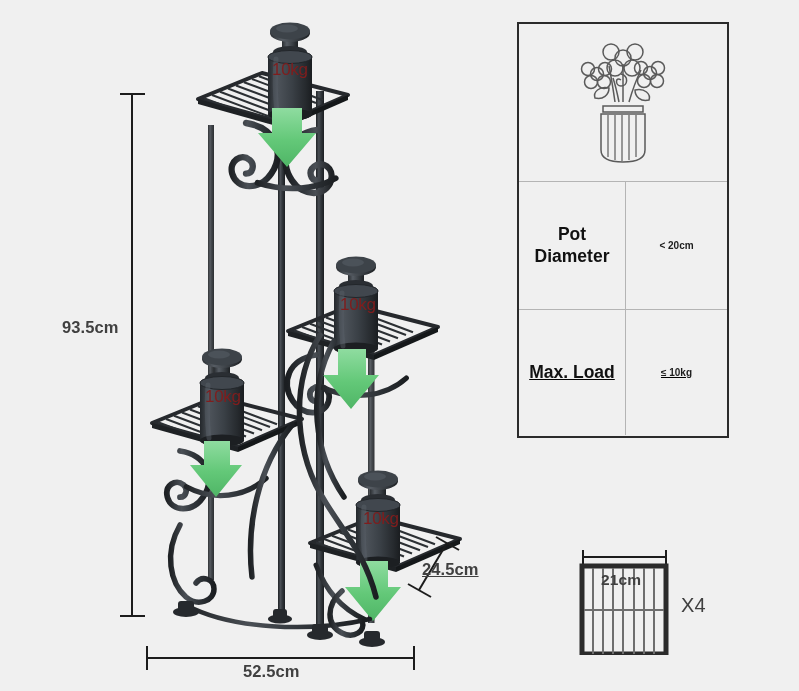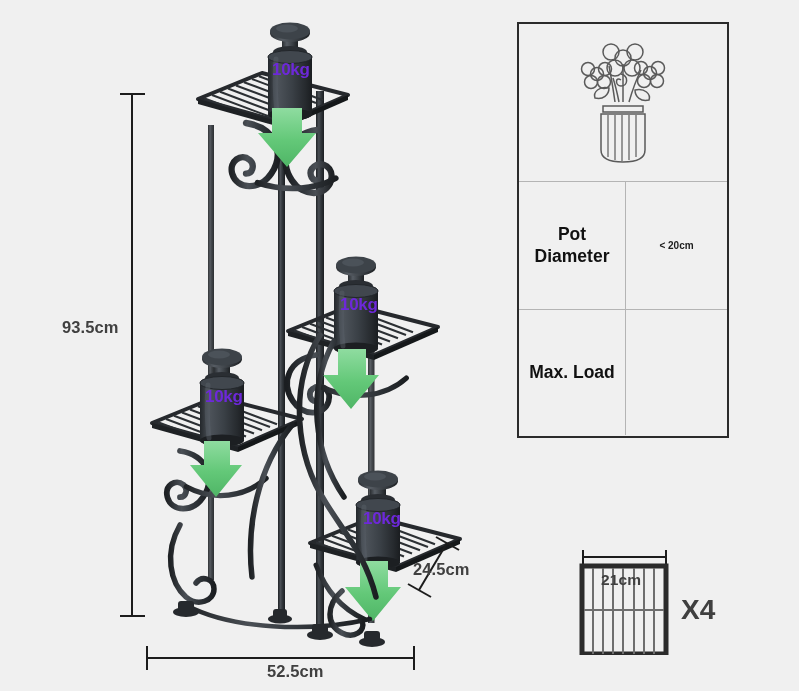--- a/index.html
+++ b/index.html
@@ -15,41 +15,41 @@
   
   .dim-label {
     position: absolute;
     font-size: 16.5px;
     font-weight: 600;
     color: #404040;
     white-space: nowrap;
     letter-spacing: .1px;
   }
   #dim-height-label { left: 62px; top: 318px; }
-  #dim-width-label  { left: 243px; top: 662px; margin-left: 24px; }
-  #dim-depth-label  { left: 413px; top: 560px; }
+  #dim-width-label  { left: 243px; top: 662px; }
+  #dim-depth-label  { left: 422px; top: 560px; text-decoration: underline; }
   #panel-width-label{ left: 601px; top: 535px; font-size: 15.5px; margin-top: 36px; }
-  #panel-qty-label  { left: 681px; top: 594px; font-size: 28px; font-weight: 700; }
+  #panel-qty-label  { left: 681px; top: 594px; font-size: 20px; font-weight: 400; }
 
   
   #dim-svg { position: absolute; inset: 0; }
 
   
   #spec-table {
     position: absolute;
     left: 517px; top: 22px;
     width: 212px; height: 416px;
     border: 2.5px solid #2b2b2b;
     background: #f0f0f0;
     display: flex; flex-direction: column;
   }
   .spec-row { display: flex; width: 100%; }
   #spec-row-icon { height: 158px; border-bottom: 1.5px solid #b4b4b4; align-items: center; justify-content: center; }
   #spec-row-pot  { height: 128px; border-bottom: 1.5px solid #b4b4b4; }
-  #spec-row-load { height: 125px; }
+  #spec-row-load { height: 125px; text-decoration: underline; }
   .spec-cell-label {
     width: 107px;
     border-right: 1.5px solid #b4b4b4;
     display: flex; align-items: center; justify-content: center;
     text-align: center;
     font-size: 17.5px; font-weight: 700; color: #111;
     line-height: 1.22;
     padding: 0 4px;
   }
   .spec-cell-value {
@@ -59,22 +59,22 @@
   }
 
   
   #panel-detail { position: absolute; left: 560px; top: 525px; width: 200px; height: 130px; }
 
   
   #product { position: absolute; left: 120px; top: 5px; width: 370px; height: 650px; }
 
   .weight-label {
     position: absolute;
-    color: #6d28d9;
-    font-weight: 700;
+    color: #7f1d1d;
+    font-weight: 400;
     font-family: "Liberation Sans", sans-serif;
     pointer-events: none;
     letter-spacing: -0.3px;
     text-align: right;
   }
 </style>
 </head>
 <body>
 
 <div id="stage">
@@ -321,20 +321,21 @@
         <span>
           <span>Pot</span><br>
           <span>Diameter</span>
         </span>
       </div>
       <div class="spec-cell-value">&lt; 20cm</div>
     </div>
 
     <div class="spec-row" id="spec-row-load">
       <div class="spec-cell-label">Max. Load</div>
+      <div class="spec-cell-value">≤ 10kg</div>
     </div>
   </div>
 
   <svg id="panel-detail" viewBox="0 0 200 130">
 
     <rect x="22" y="41" width="84" height="88" fill="none" stroke="#2b2b2b" stroke-width="5"></rect>
 
     <g stroke="#6e6e6e" stroke-width="2">
       <line x1="33" y1="43" x2="33" y2="129"></line>
       <line x1="43" y1="43" x2="43" y2="129"></line>

